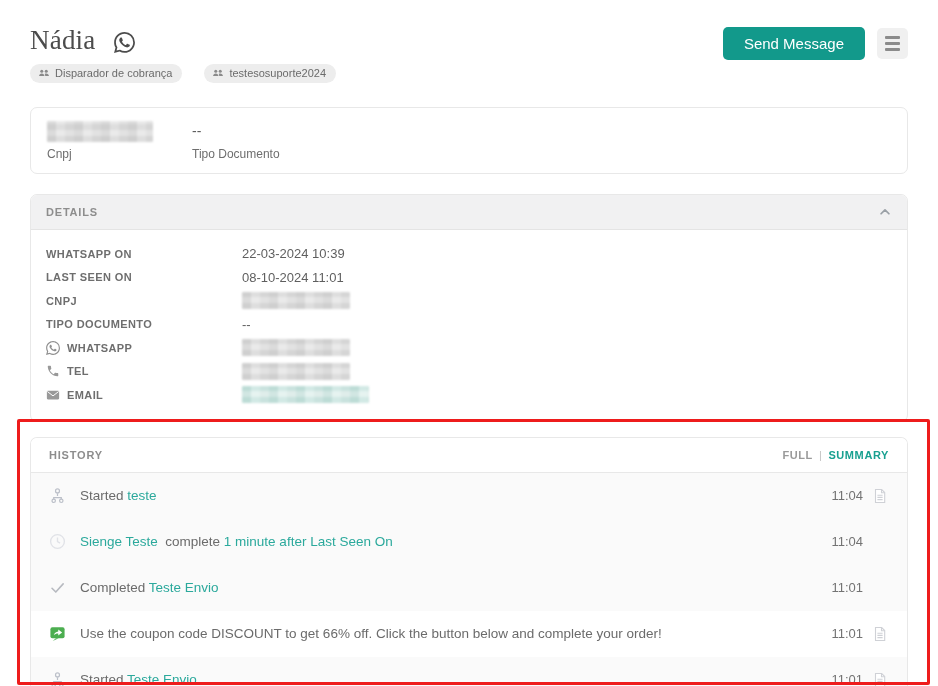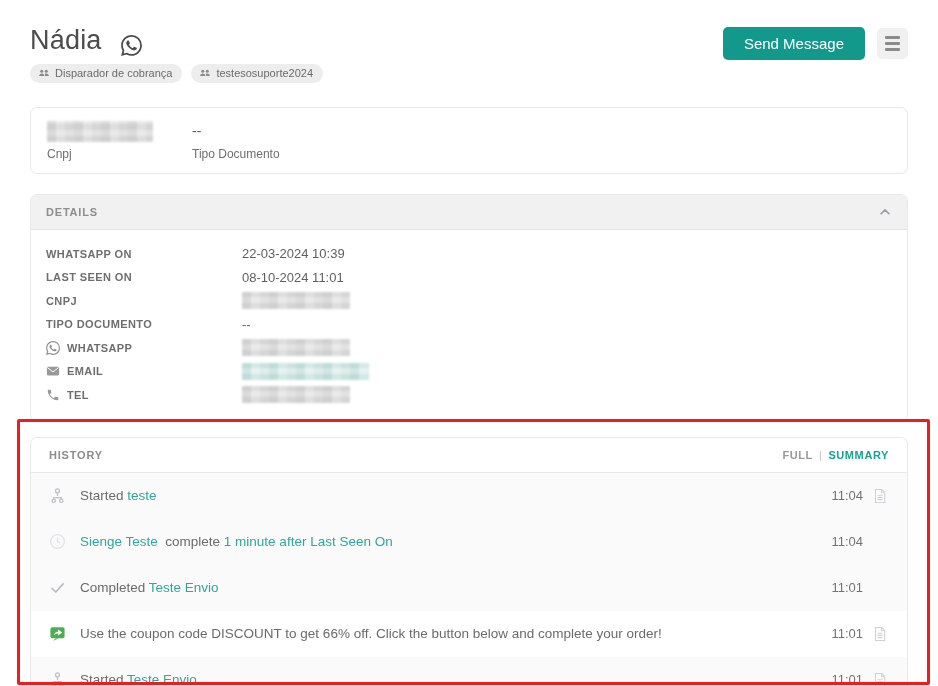--- a/index.html
+++ b/index.html
@@ -2,24 +2,24 @@
 <html><head>
 <meta charset="utf-8">
 <style>
   * { margin:0; padding:0; box-sizing:border-box; }
   html,body { width:938px; height:686px; overflow:hidden; background:#ffffff;
     font-family:"Liberation Sans", sans-serif; position:relative; }
   .page { padding:25px 30px 0 30px; position:relative; }
 
   
   .topbar { display:flex; justify-content:space-between; align-items:flex-start; }
-  .contact-title { display:flex; align-items:flex-end; gap:19px; }
+  .contact-title { display:flex; align-items:center; gap:19px;font-family:Liberation Serif, serif; }
   .contact-title h1 { font-size:27px; font-weight:400; color:#4c4c4c; letter-spacing:.2px; }
   .wa-title-icon svg { width:21px; height:21px; display:block; margin-top:3px; }
-  .tags { display:flex; gap:9px; margin-top:8px; }
+  .tags { display:flex; gap:22px; margin-top:8px; }
   .tag { display:inline-flex; align-items:center; gap:5px; background:#ededed; color:#6b6b6b;
     font-size:11px; padding:3px 10px 4px 8px; border-radius:10px; }
   .tag svg { width:12px; height:12px; }
   .actions { display:flex; align-items:center; gap:12px; margin-top:2px;justify-content:center; }
   .btn-send { background:#12998b; color:#fff; border:none; font-family:inherit;
     font-size:15px; padding:8px 21px; border-radius:5px; cursor:pointer; }
   .btn-menu { width:31px; height:31px; background:#f0f0f0; border:none; border-radius:5px;
     display:flex; flex-direction:column; justify-content:center; align-items:center; gap:3px; cursor:pointer; }
   .btn-menu i { display:block; width:15px; height:3px; background:#8b8b8b; border-radius:1px; }
 
@@ -172,39 +172,39 @@
               <path d="M17.472 14.382c-.297-.149-1.758-.867-2.03-.967-.273-.099-.471-.148-.67.15-.197.297-.767.966-.94 1.164-.173.199-.347.223-.644.075-.297-.15-1.255-.463-2.39-1.475-.883-.788-1.48-1.761-1.653-2.059-.173-.297-.018-.458.13-.606.134-.133.298-.347.446-.52.149-.174.198-.298.298-.497.099-.198.05-.371-.025-.52-.075-.149-.669-1.612-.916-2.207-.242-.579-.487-.5-.669-.51-.173-.008-.371-.01-.57-.01-.198 0-.52.074-.792.372-.272.297-1.04 1.016-1.04 2.479 0 1.462 1.065 2.875 1.213 3.074.149.198 2.096 3.2 5.077 4.487.709.306 1.262.489 1.694.625.712.227 1.36.195 1.871.118.571-.085 1.758-.719 2.006-1.413.248-.694.248-1.289.173-1.413-.074-.124-.272-.198-.57-.347m-5.421 7.403h-.004a9.87 9.87 0 01-5.031-1.378l-.361-.214-3.741.982.998-3.648-.235-.374a9.86 9.86 0 01-1.51-5.26c.001-5.45 4.436-9.884 9.888-9.884 2.64 0 5.122 1.03 6.988 2.898a9.825 9.825 0 012.893 6.994c-.003 5.45-4.437 9.884-9.885 9.884m8.413-18.297A11.815 11.815 0 0012.05 0C5.495 0 .16 5.335.157 11.892c0 2.096.547 4.142 1.588 5.945L.057 24l6.305-1.654a11.882 11.882 0 005.683 1.448h.005c6.554 0 11.89-5.335 11.893-11.893a11.821 11.821 0 00-3.48-8.413"></path>
             </svg>
           <span>WHATSAPP</span>
         </span>
         <span class="dvalue">
             <span class="redact"></span>
           </span>
       </div>
       <div class="drow">
         <span class="dlabel">
+          <svg viewBox="0 0 24 24" fill="#999">
+              <path d="M6.6 10.8c1.4 2.8 3.8 5.2 6.6 6.6l2.2-2.2c.3-.3.7-.4 1-.2 1.1.4 2.3.6 3.6.6.6 0 1 .4 1 1V20c0 .6-.4 1-1 1C10.8 21 3 13.2 3 3.9 3 3.4 3.4 3 4 3h3.5c.6 0 1 .4 1 1 0 1.2.2 2.4.6 3.6.1.3 0 .7-.2 1l-2.3 2.2z"></path>
+            </svg>
+          <span>TEL</span>
+        </span>
+        <span class="dvalue">
+            <span class="redact"></span>
+          </span>
+      </div>
+      <div class="drow">
+        <span class="dlabel">
           <svg viewBox="0 0 16 16">
               <rect x="1" y="3" width="14" height="10" rx="1.2" fill="#999"></rect>
               <path d="M1.5 4l6.5 5 6.5-5" fill="none" stroke="#fff" stroke-width="1.1"></path>
             </svg>
           <span>EMAIL</span>
         </span>
         <span class="dvalue">
             <span class="redact teal"></span>
-          </span>
-      </div>
-      <div class="drow">
-        <span class="dlabel">
-          <svg viewBox="0 0 24 24" fill="#999">
-              <path d="M6.6 10.8c1.4 2.8 3.8 5.2 6.6 6.6l2.2-2.2c.3-.3.7-.4 1-.2 1.1.4 2.3.6 3.6.6.6 0 1 .4 1 1V20c0 .6-.4 1-1 1C10.8 21 3 13.2 3 3.9 3 3.4 3.4 3 4 3h3.5c.6 0 1 .4 1 1 0 1.2.2 2.4.6 3.6.1.3 0 .7-.2 1l-2.3 2.2z"></path>
-            </svg>
-          <span>TEL</span>
-        </span>
-        <span class="dvalue">
-            <span class="redact"></span>
           </span>
       </div>
     </div>
   </div>
 
   <div class="card section-card history-card">
     <div class="section-head white">
       <span class="section-title">HISTORY</span>
       <span class="view-toggle">
         <span class="view-full">FULL</span>

